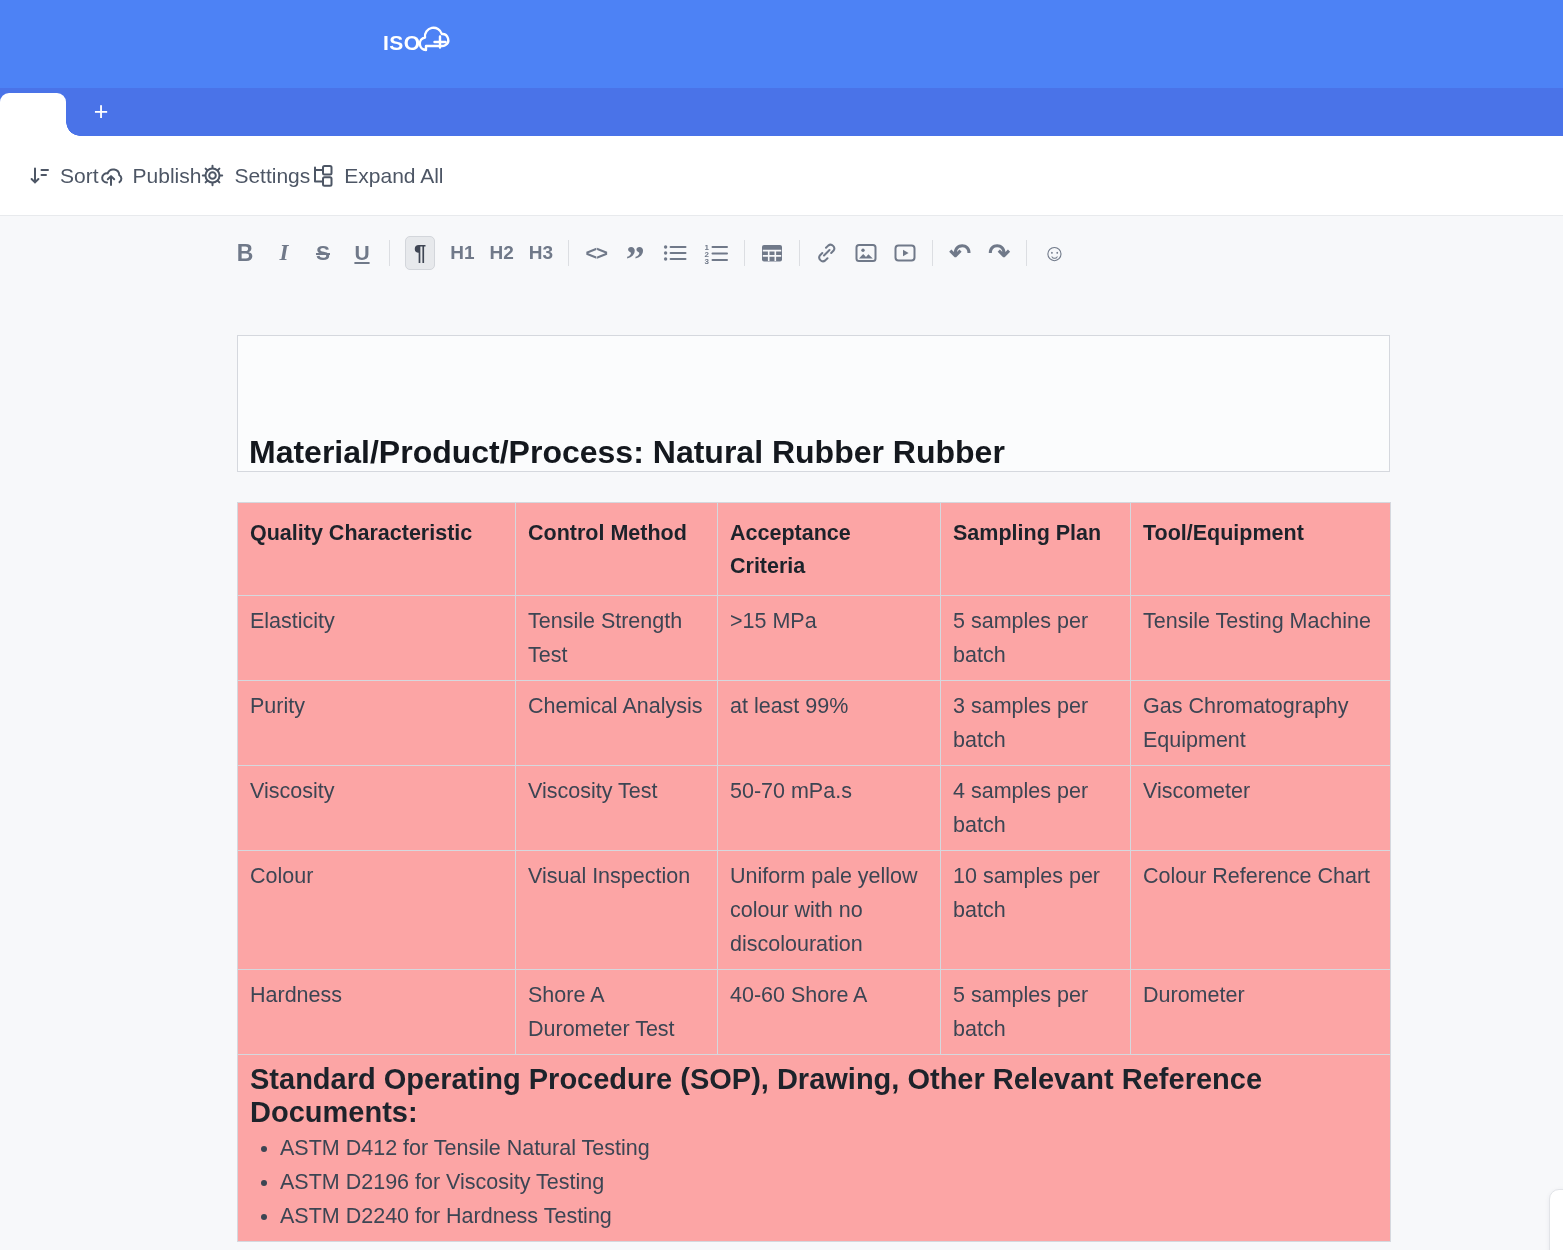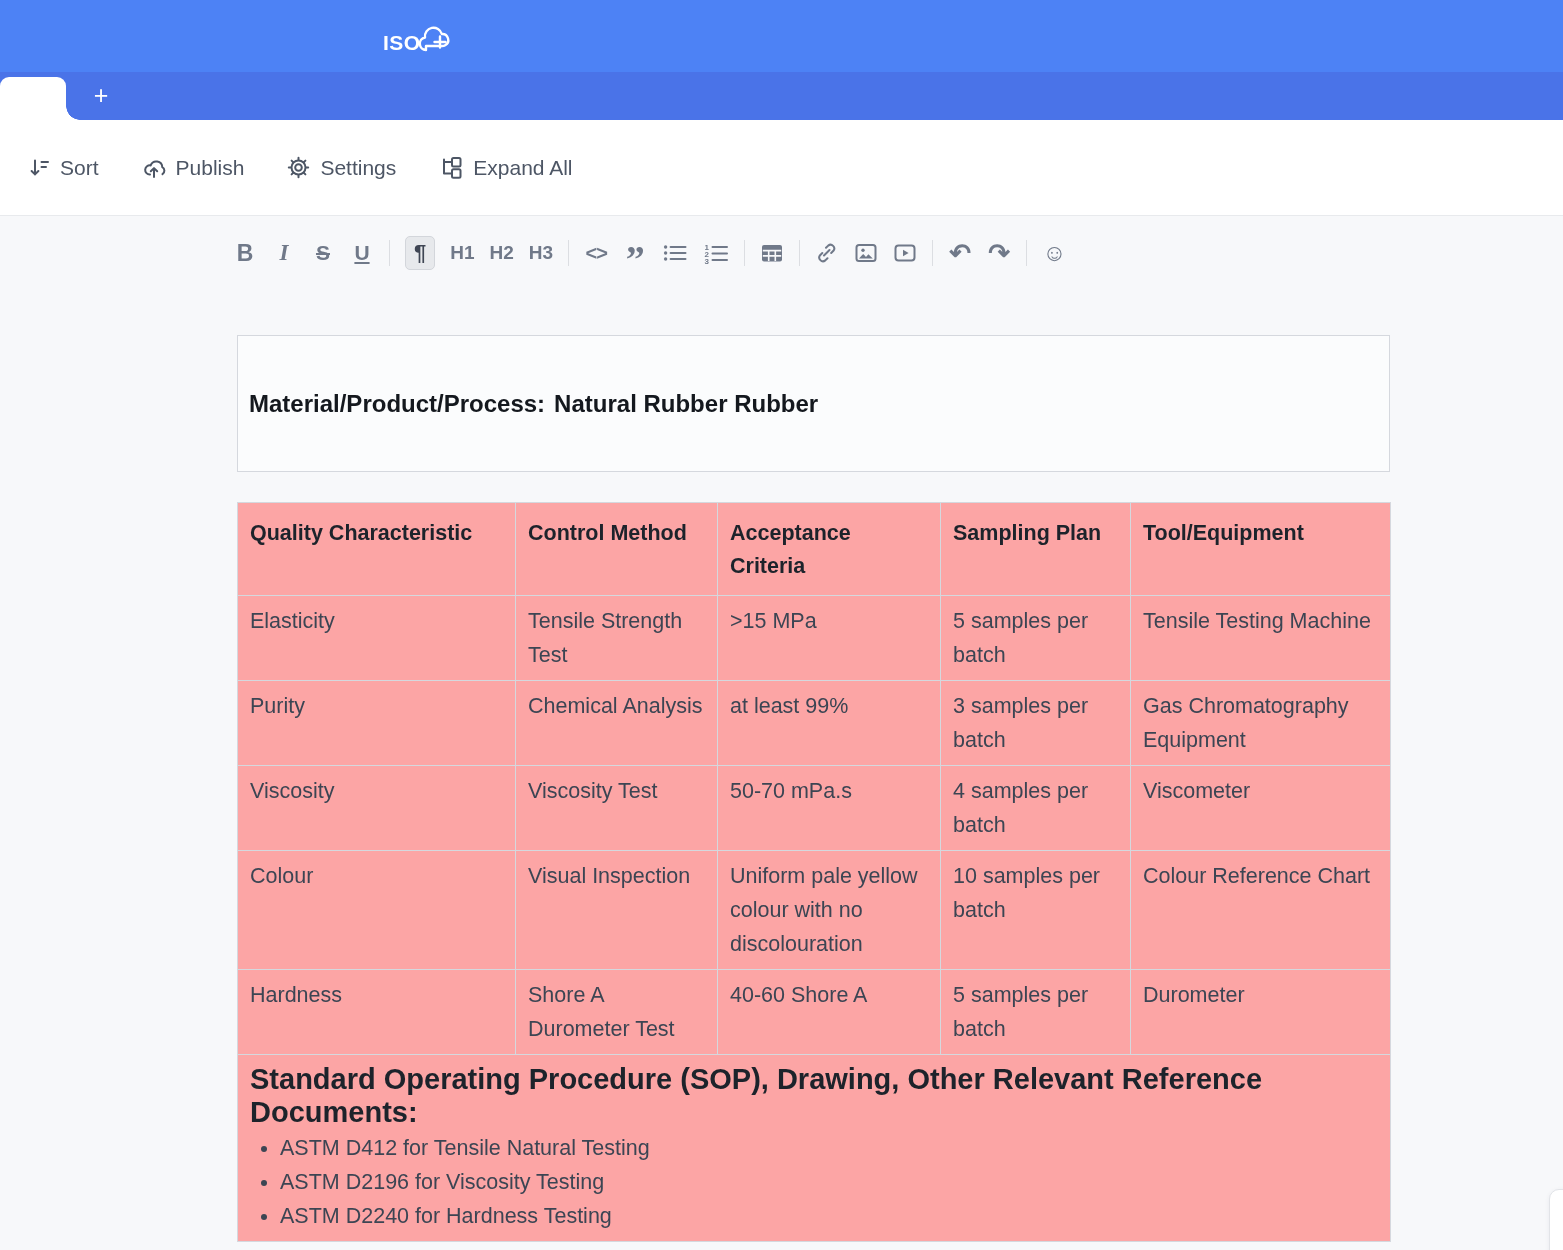--- a/index.html
+++ b/index.html
@@ -3,35 +3,35 @@
 <meta charset="utf-8">
 <style>
   * { box-sizing: border-box; margin: 0; padding: 0; }
   html,body { width:1563px; height:1250px; overflow:hidden; }
   body {
     font-family: "Liberation Sans", sans-serif;
     background:#f7f8fa;
     position:relative;
   }
   
-  .topbar { height:72px; background:#4d82f5; position:relative; }
+  .topbar { height:88px; background:#4d82f5; position:relative; }
   .logo { position:absolute; left:383px; top:24px; display:flex; align-items:flex-end; color:#fff; }
   .logo-text { font-size:21px; font-weight:800; letter-spacing:0.5px; line-height:1; padding-bottom:3px; }
   .logo svg { margin-left:-7px; display:block; }
 
   .tabbar { height:48px; background:#4a73e8; position:relative; }
   .tab-active { position:absolute; left:0; top:5px; width:66px; height:43px; background:#ffffff; border-radius:9px 9px 0 0; }
   .tab-curve { position:absolute; left:66px; top:34px; width:14px; height:14px;
                background: radial-gradient(circle at 100% 0, rgba(0,0,0,0) 13.5px, #ffffff 14px); }
   .add-tab { position:absolute; left:86px; top:7px; color:#fff; font-size:25px; font-weight:400;
              width:30px; height:32px; text-align:center; line-height:32px; cursor:pointer; }
 
   
-  .actionbar { height:96px; background:#ffffff; border-bottom:1px solid #e8eaed;
-               display:flex; align-items:center; padding-left:28px; gap:43px; }
+  .actionbar { height:80px; background:#ffffff; border-bottom:1px solid #e8eaed;
+               display:flex; align-items:center; padding-left:28px; }
   .action-item { display:flex; align-items:center; gap:10px; color:#4d5665; font-size:21px; cursor:pointer; }
   .action-item svg { display:block; }
 
   
   .editor-toolbar { display:flex; align-items:center; gap:15px; padding:16px 0 0 233px; height:58px; color:#707989; }
   .et-btn { display:flex; align-items:center; justify-content:center; min-width:24px; height:34px;
             cursor:pointer; color:#707989; }
   .et-b { font-size:23px; font-weight:800; }
   .et-i { font-size:23px; font-style:italic; font-family:"Liberation Serif", serif; font-weight:600; }
   .et-s { font-size:21px; text-decoration:line-through; font-weight:600; }
@@ -40,21 +40,21 @@
   .et-h { font-size:19px; font-weight:700; }
   .et-code { font-size:20px; font-weight:700; letter-spacing:-1px; }
   .et-quote { font-size:38px; font-weight:700; font-family:"Liberation Serif", serif; line-height:0.4; padding-top:14px; }
   .et-undo { font-size:26px; font-weight:600; }
   .et-emoji { font-size:24px; }
   .et-div { width:1px; height:26px; background:#dcdee2; }
 
   
   .title-box { margin:61px 16px 0 237px; width:1153px; height:137px;
                background:#fbfcfd; border:1px solid #d5d8de;
-               display:flex; align-items:center; padding-left:11px; font-size:24px; color:#14181e; }
+               display:flex; align-items:flex-end; padding-left:11px; font-size:32px; color:#14181e; }
   .title-label { font-weight:800; }
   .title-value { font-weight:600; margin-left:9px; }
 
   table.qc { margin:30px 0 0 237px; width:1153px; border-collapse:collapse;
              background:#fca5a5; border:1px solid #d5d8de; table-layout:fixed; }
   table.qc th, table.qc td { border:1px solid #d5d8de; text-align:left; vertical-align:top; }
   table.qc th { font-size:21.5px; font-weight:700; color:#1d232b; padding:14px 12px 12px 12px; height:84px; line-height:33px; }
   table.qc td { font-size:21.5px; color:#3c4553; line-height:34px; padding:8px 12px; height:84px; }
   .col1{width:278px;} .col2{width:202px;} .col3{width:223px;} .col4{width:190px;} .col5{width:260px;}
   td.footer-cell { padding:10px 12px 14px 12px; height:auto; }

